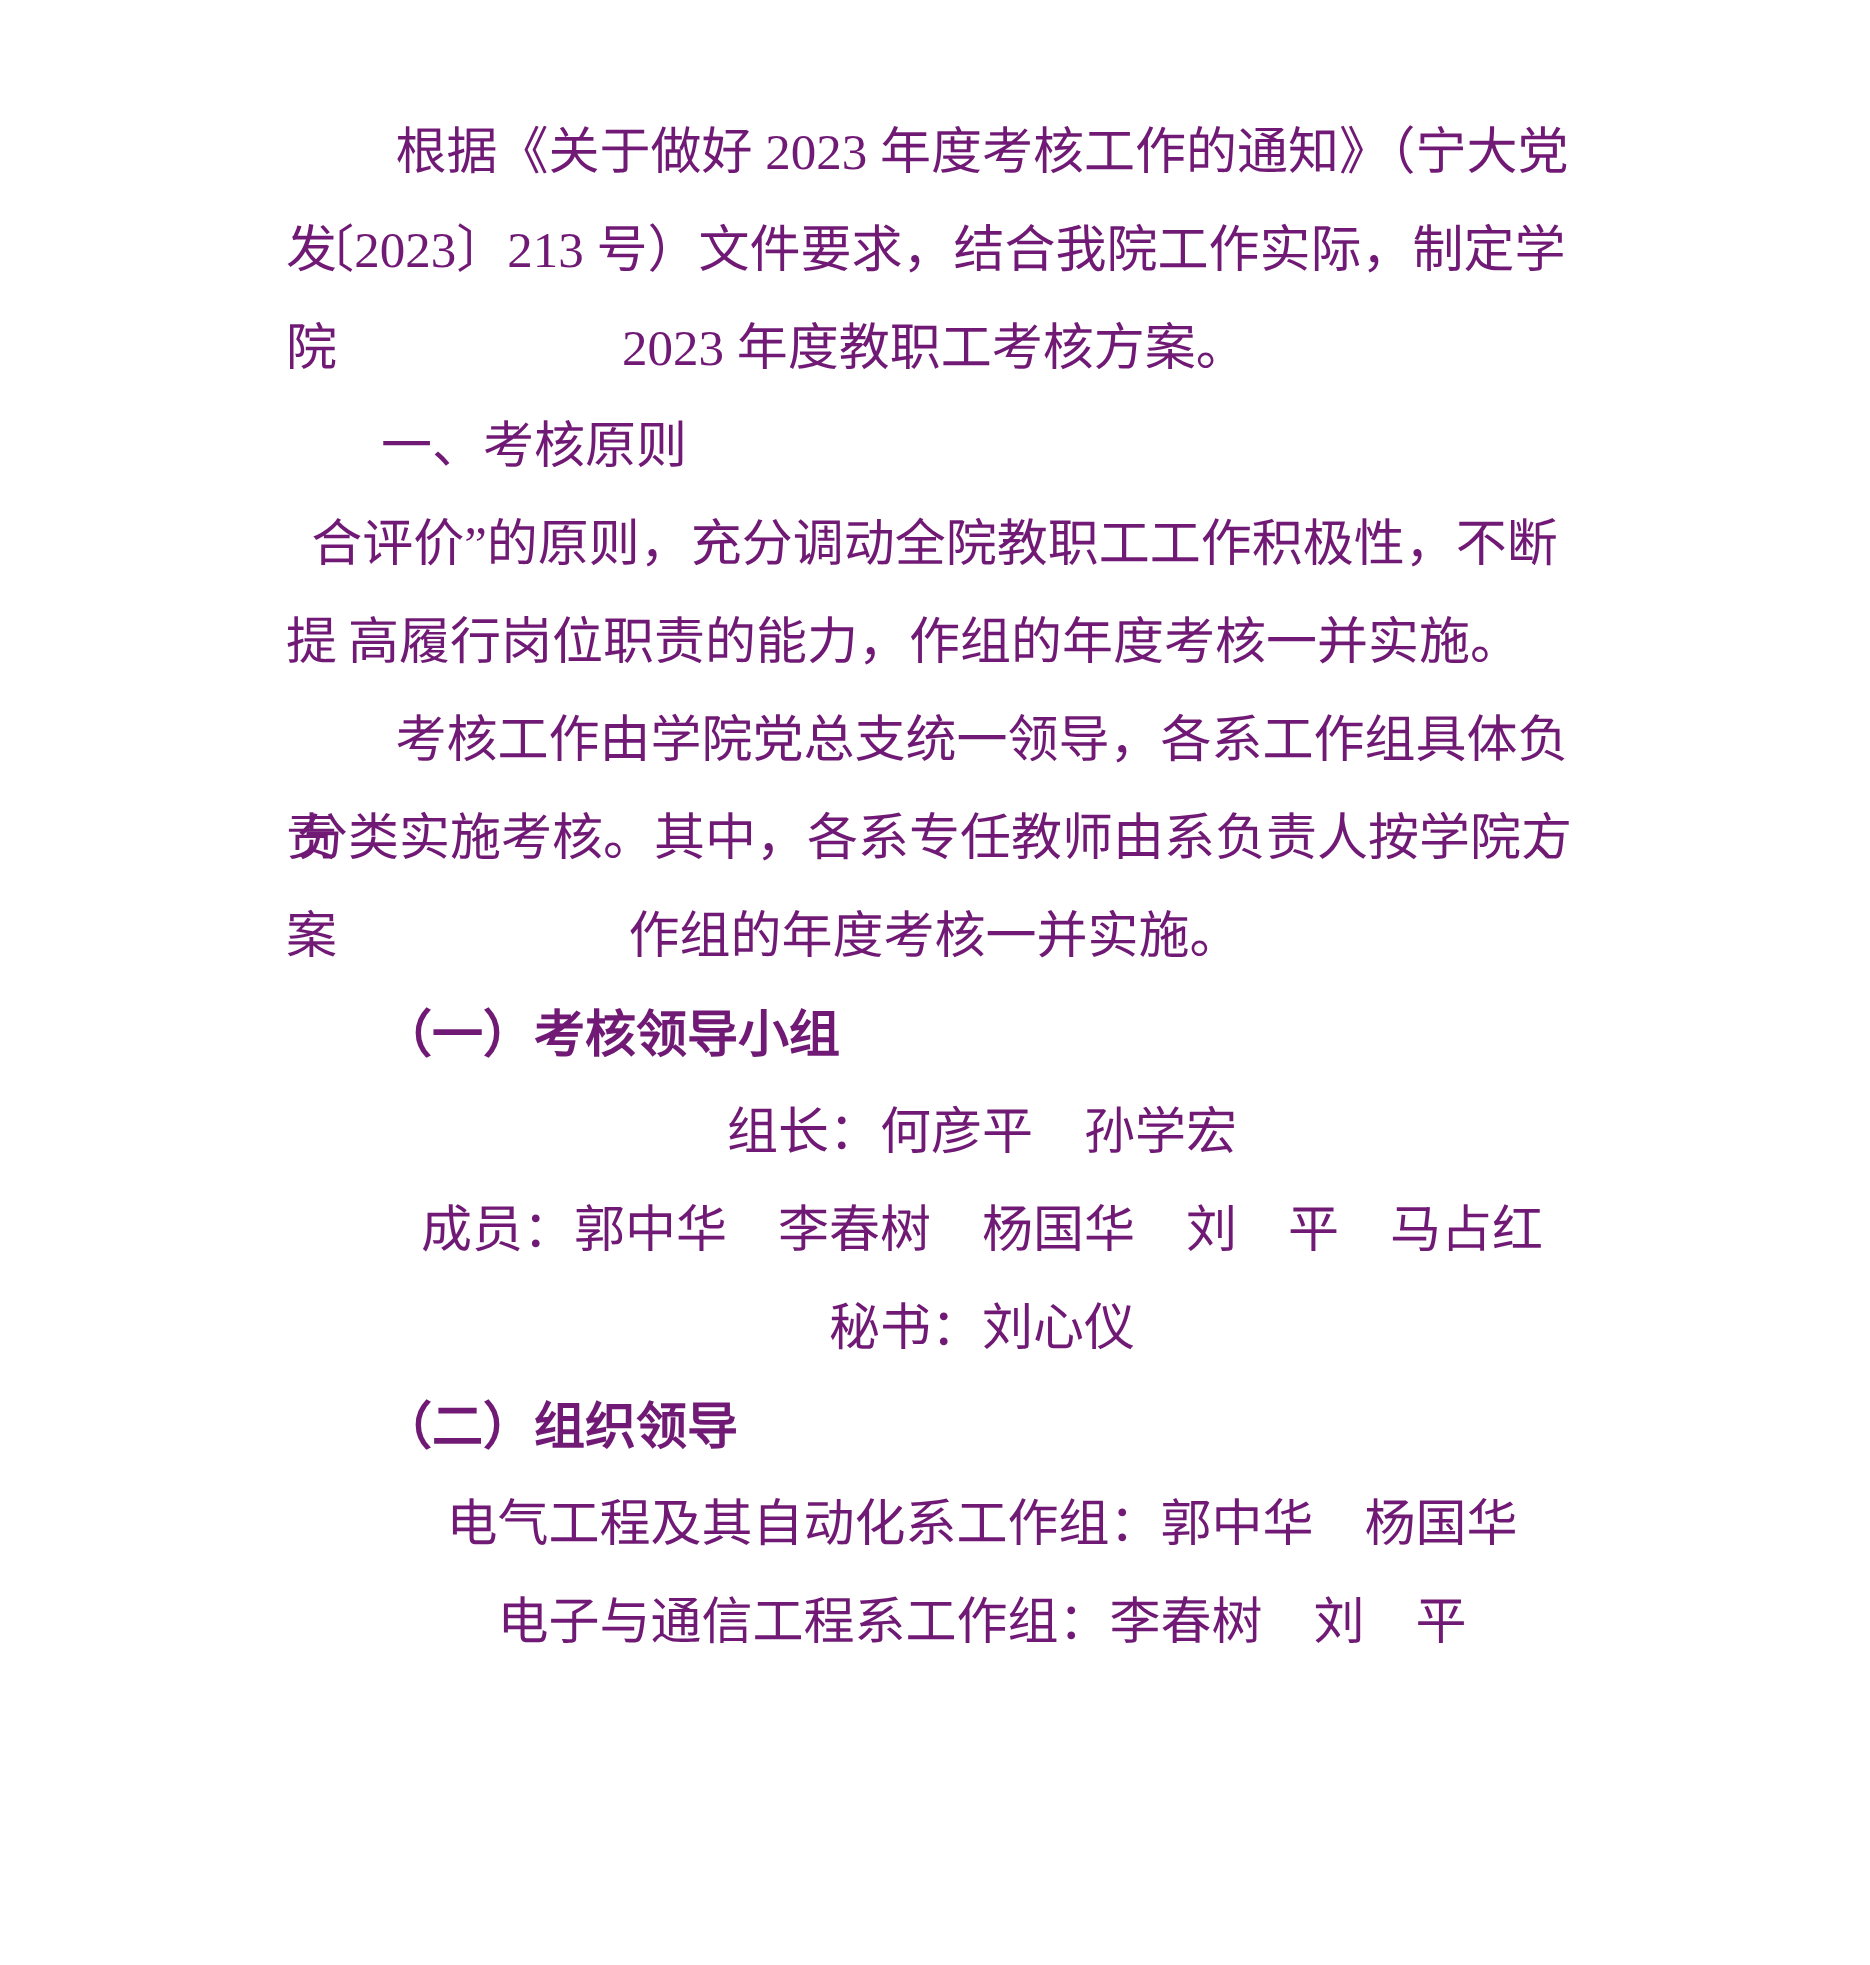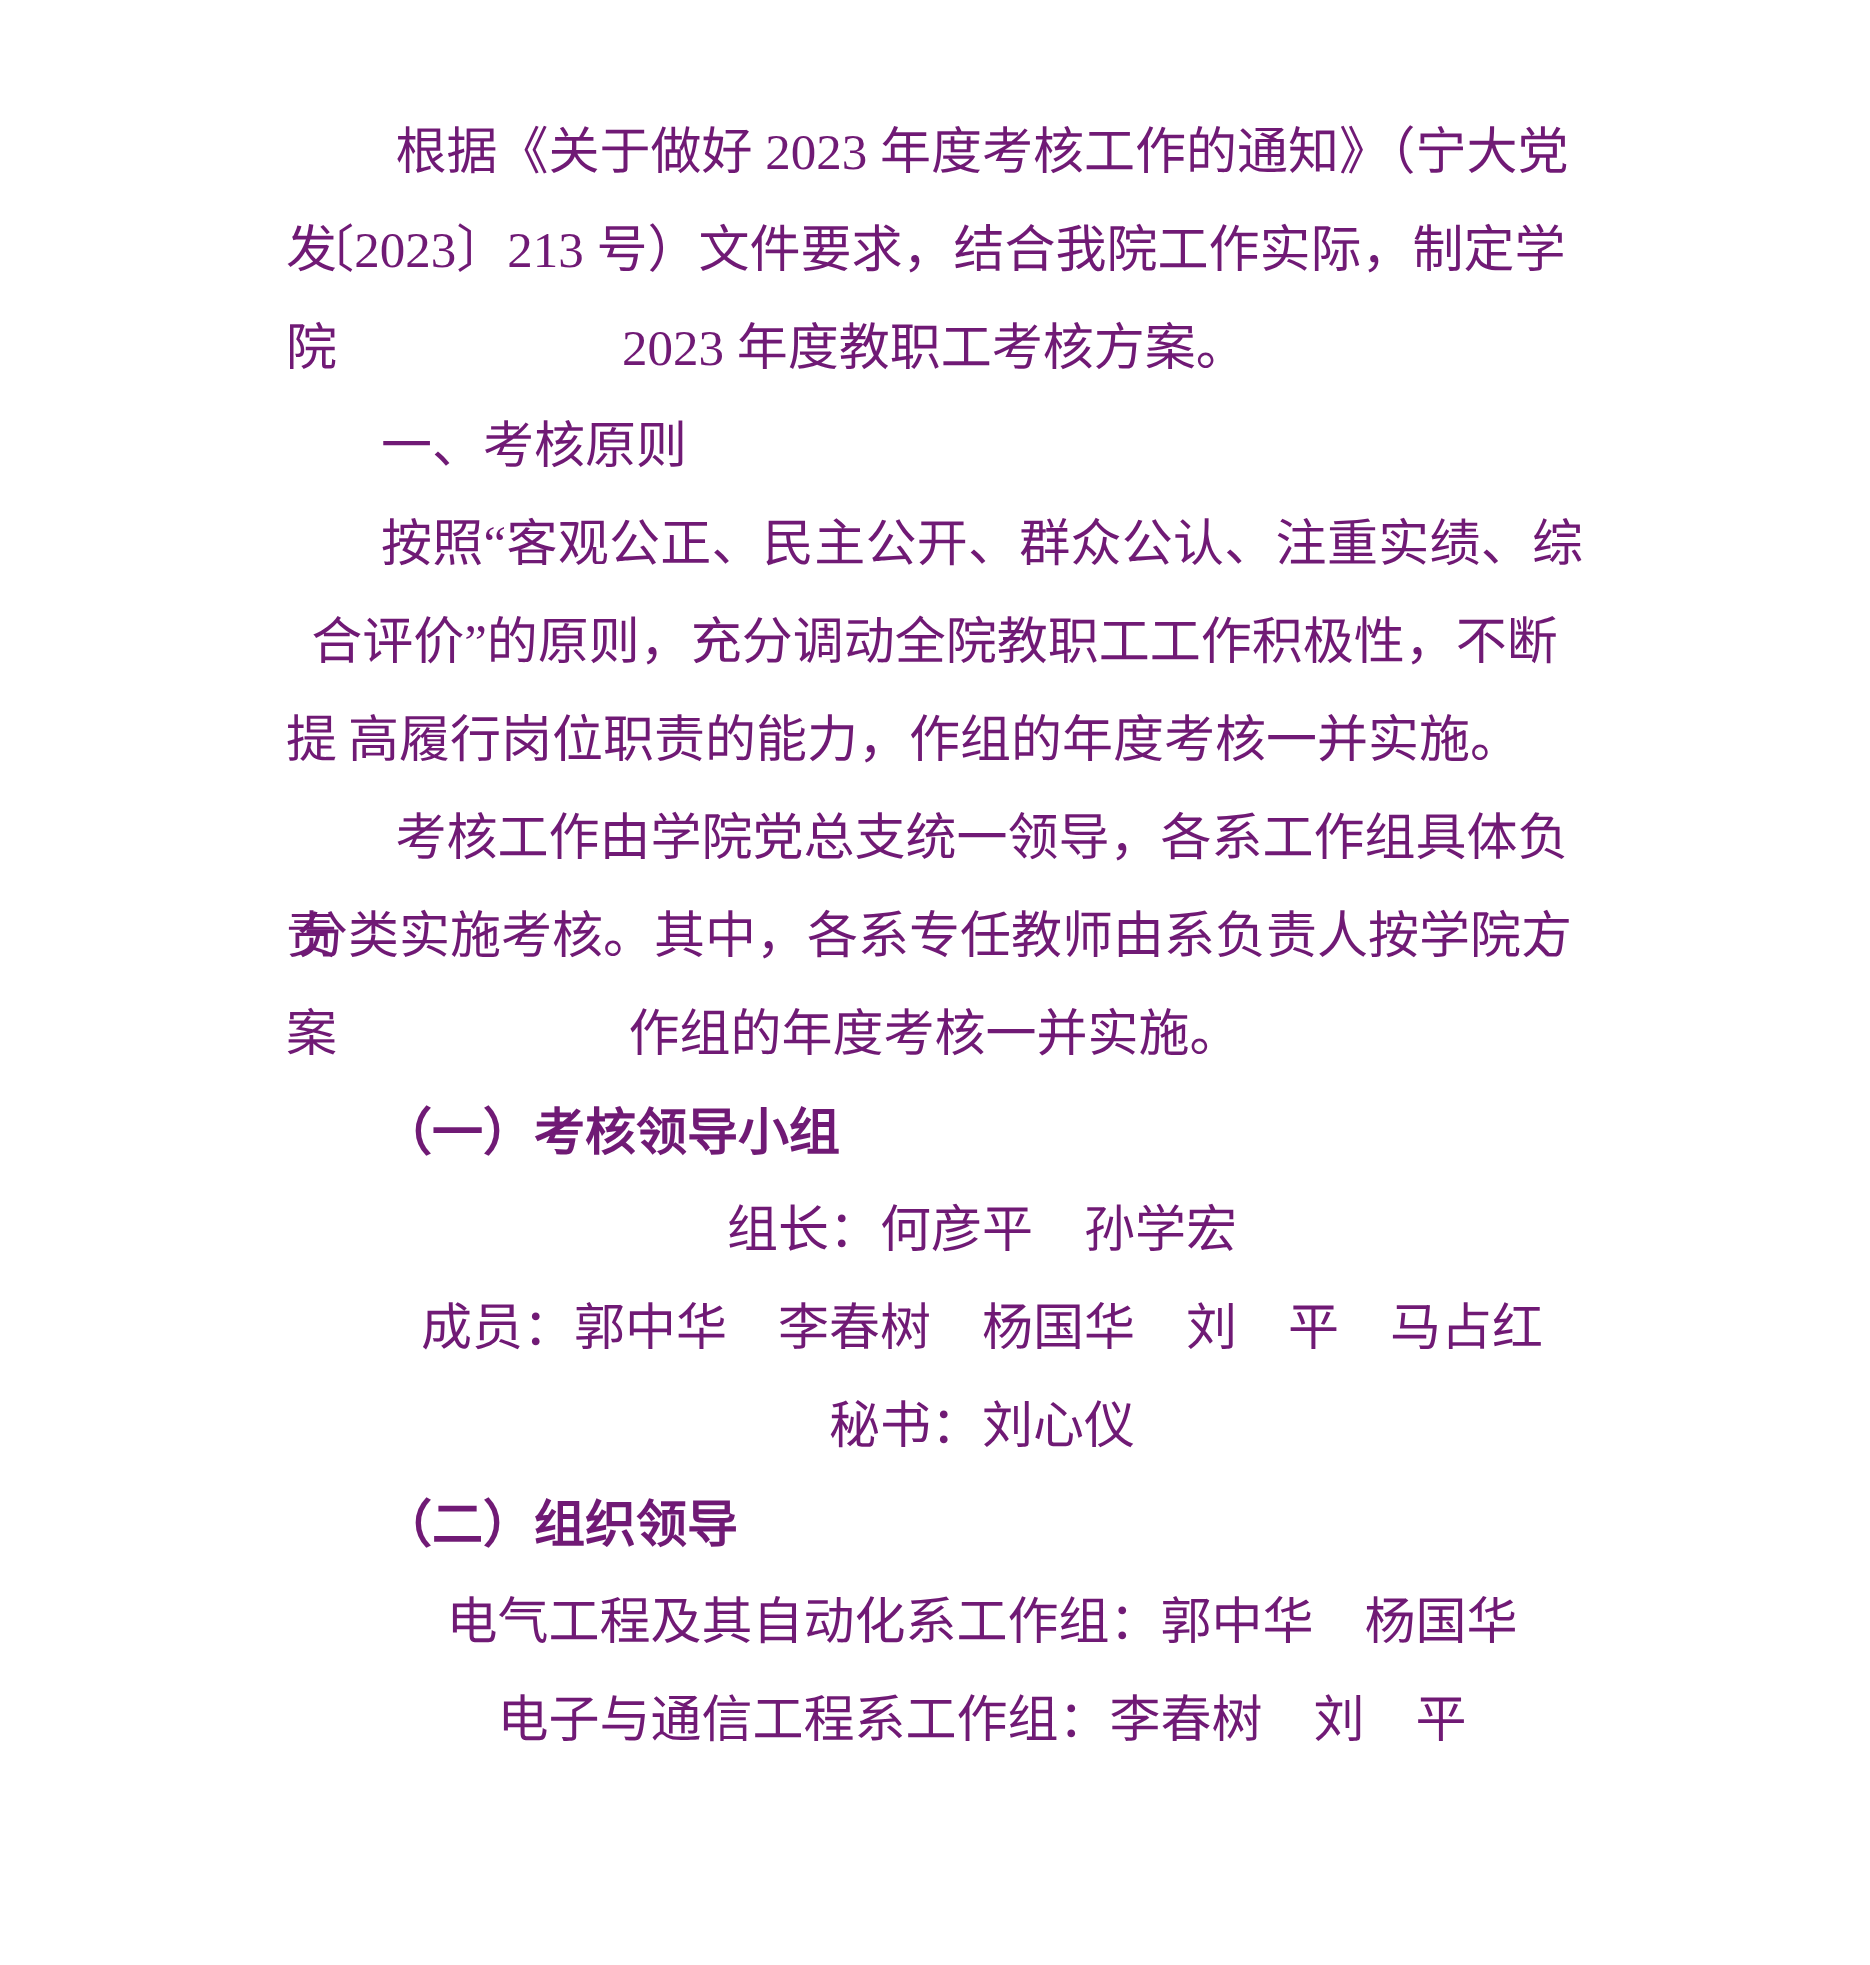--- a/index.html
+++ b/index.html
@@ -65,21 +65,20 @@
   <div class="text-column">
       <div class="paragraph body">
         <div class="line first fill">根据《关于做好 2023 年度考核工作的通知》（宁大党发</div>
         <div class="line fill">〔2023〕213 号）文件要求，结合我院工作实际，制定学院</div>
         <div class="line">2023 年度教职工考核方案。</div>
       </div>
       <div class="paragraph heading-sans">
         <div class="line first">一、考核原则</div>
       </div>
       <div class="paragraph body">
-        <div class="line first fill">按照“客观公正、民主公开、群众公认、注重实绩、综</div>
         <div class="line fill">合评价”的原则，充分调动全院教职工工作积极性，不断提</div>
         <div class="line">高履行岗位职责的能力，作组的年度考核一并实施。</div>
       </div>
       <div class="paragraph body">
         <div class="line first fill">考核工作由学院党总支统一领导，各系工作组具体负责、</div>
         <div class="line fill">分类实施考核。其中，各系专任教师由系负责人按学院方案</div>
         <div class="line">作组的年度考核一并实施。</div>
       </div>
       <div class="paragraph heading-kai">
         <div class="line first">（一）考核领导小组</div>

